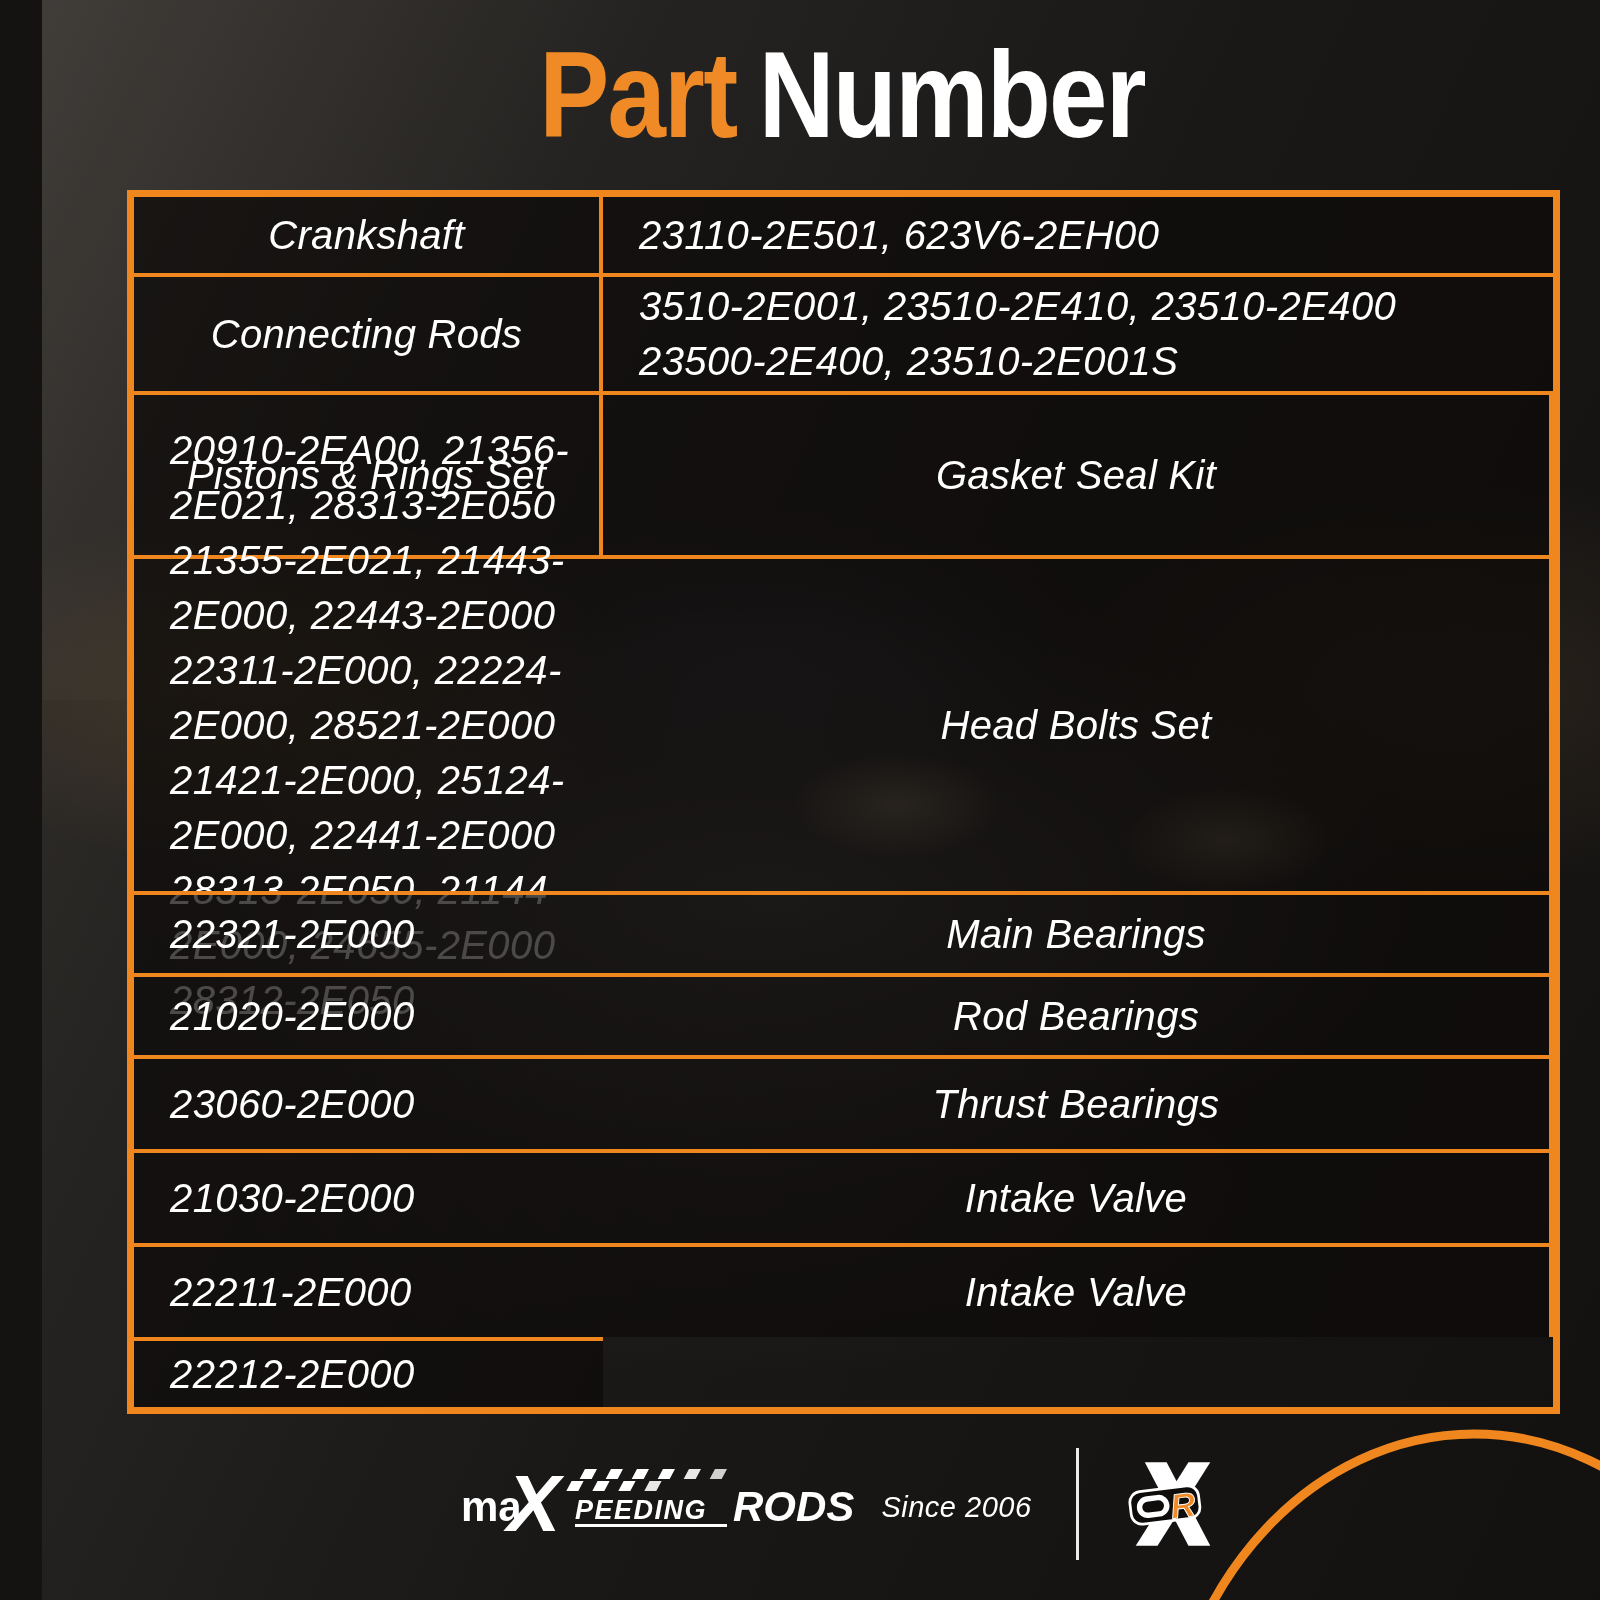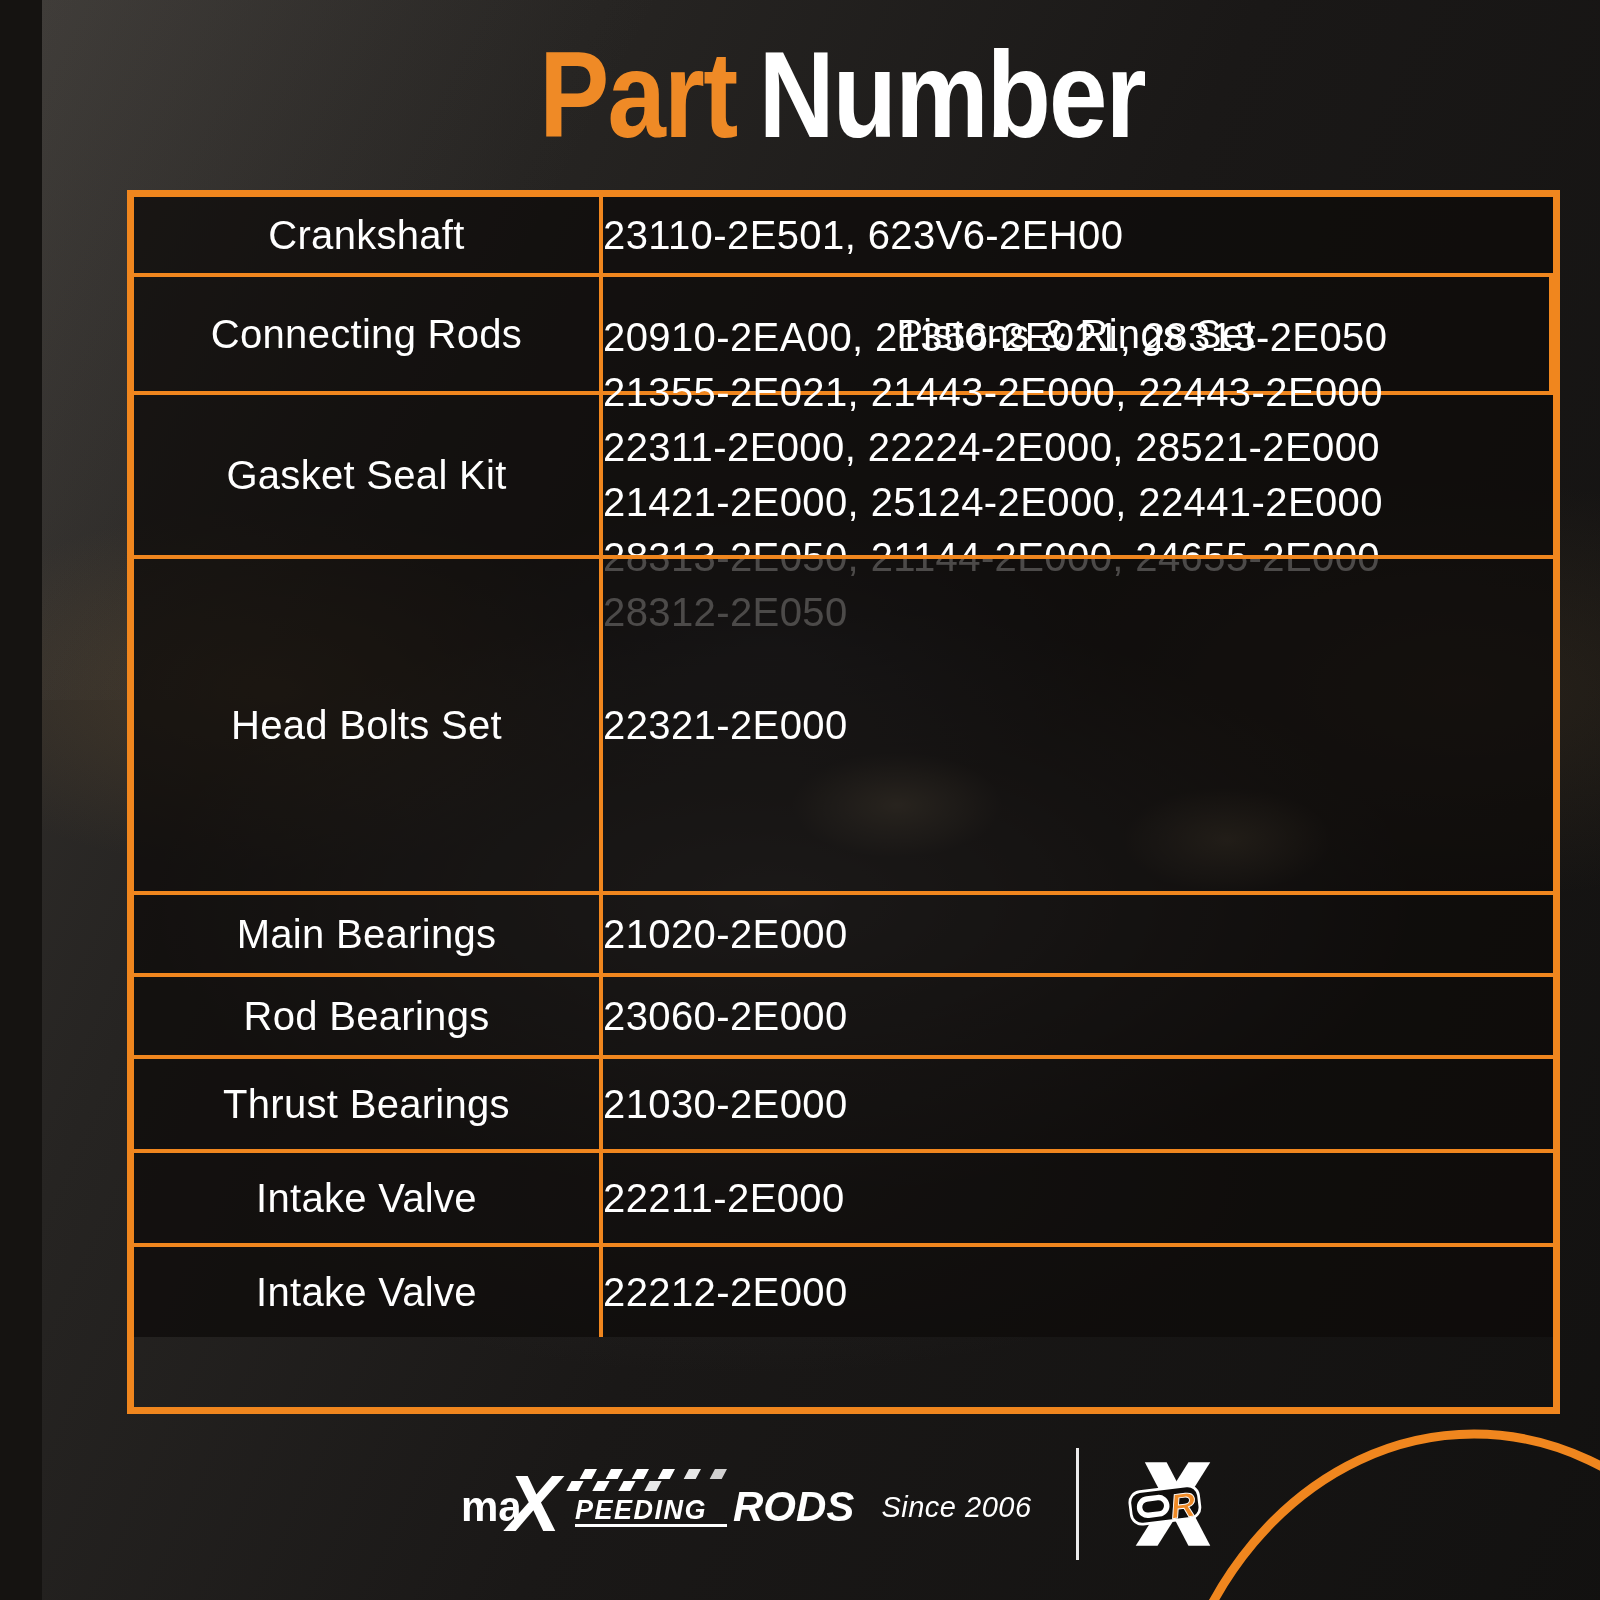--- a/index.html
+++ b/index.html
@@ -21,25 +21,25 @@
     font-weight:bold;font-size:122px;letter-spacing:-2px;line-height:1.1;
     transform:scaleX(0.86);transform-origin:50% 50%;white-space:nowrap;}
   .title .accent{color:#EF8A26;margin-right:26px;}
   .title .rest{color:#FFFFFF;}
   
   .ptable{position:absolute;left:85px;top:190px;width:1433px;box-sizing:border-box;
     border:7px solid #F0861E;display:grid;
     grid-template-columns:469px 1fr;
     grid-template-rows:76px 118px 164px 336px 82px 82px 94px 94px 94px 70px;}
   .cell{box-sizing:border-box;background:rgba(13,11,10,0.74);color:#fff;
-    display:flex;align-items:center;}
+    display:flex;align-items:center;font-style:italic;}
   .cell.bt{border-top:4px solid #F0861E;}
   .lbl{justify-content:center;border-right:4px solid #F0861E;
     font-size:40px;letter-spacing:0.3px;text-align:center;}
-  .val{font-size:40px;line-height:55px;letter-spacing:0.4px;
+  .val{padding-left:36px;font-size:40px;line-height:55px;letter-spacing:0.4px;
     white-space:pre-wrap;}
   
   .footer{position:absolute;left:0;top:1448px;width:100%;display:flex;
     justify-content:center;align-items:center;gap:44px;}
   .brandcol{display:flex;flex-direction:row;align-items:center;}
   .since{color:#FFFFFF;font-size:29px;letter-spacing:0.5px;margin-top:6px;font-style:italic;}
   .vdivider{width:3px;height:112px;background:rgba(255,255,255,0.92);}
   .arc-svg{position:absolute;left:0;top:0;pointer-events:none;}
 </style>
 </head>
@@ -49,20 +49,22 @@
   <div class="wedge"></div>
 
   <div class="title">
     <span class="accent">Part</span><span class="rest">Number</span>
   </div>
 
   <div class="ptable">
     <div class="cell lbl">Crankshaft</div>
     <div class="cell val">23110-2E501, 623V6-2EH00</div>
     <div class="cell lbl bt">Connecting Rods</div>
+    <div class="cell val bt">3510-2E001, 23510-2E410, 23510-2E400
+23500-2E400, 23510-2E001S</div>
     <div class="cell lbl bt">Pistons &amp; Rings Set</div>
     <div class="cell lbl bt">Gasket Seal Kit</div>
     <div class="cell val bt">20910-2EA00, 21356-2E021, 28313-2E050
 21355-2E021, 21443-2E000, 22443-2E000
 22311-2E000, 22224-2E000, 28521-2E000
 21421-2E000, 25124-2E000, 22441-2E000
 28313-2E050, 21144-2E000, 24655-2E000
 28312-2E050</div>
     <div class="cell lbl bt">Head Bolts Set</div>
     <div class="cell val bt">22321-2E000</div>

